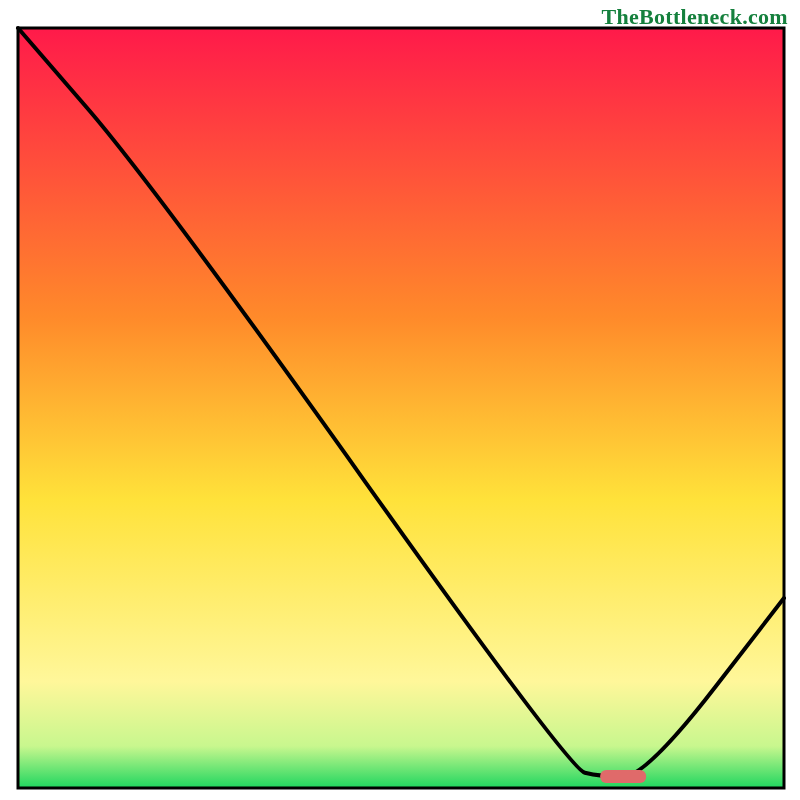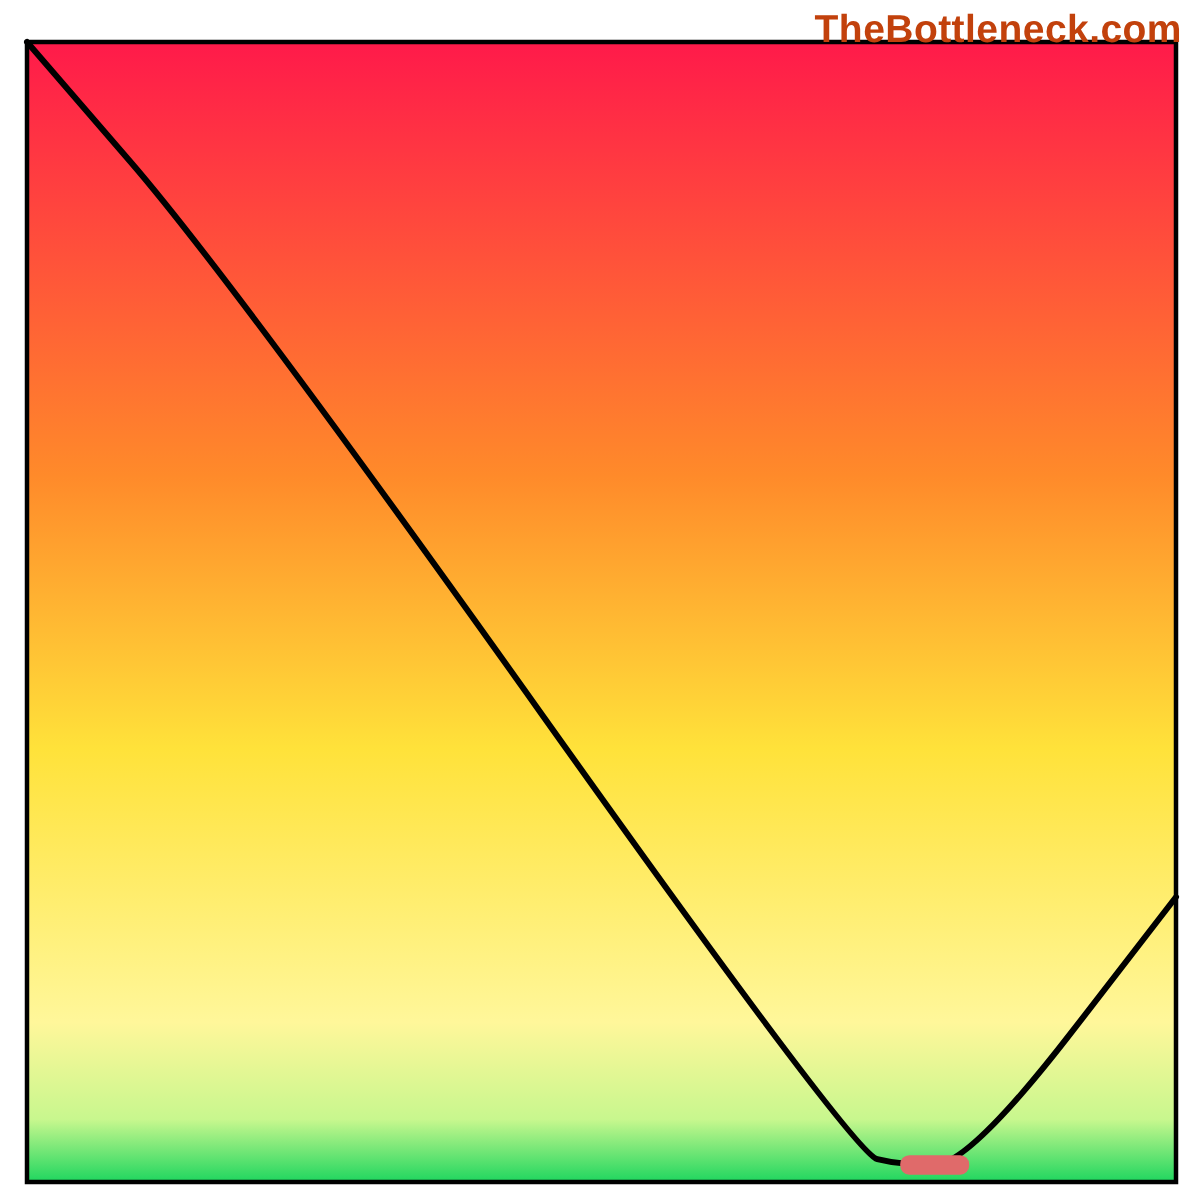--- a/index.html
+++ b/index.html
@@ -13,25 +13,26 @@
   }
   .stage {
     position: relative;
     width: 800px;
     height: 800px;
   }
   .watermark {
     position: absolute;
     top: 4px;
     right: 12px;
-    font-size: 26px;
+    font-size: 22px;
     font-weight: 600;
-    color: #c2410c;
+    color: #15803d;
     letter-spacing: 0.3px;
     user-select: none;
+    font-family: Liberation Serif, serif;
   }
   svg.chart {
     position: absolute;
     left: 0;
     top: 0;
     width: 800px;
     height: 800px;
   }
 </style>
 </head>

